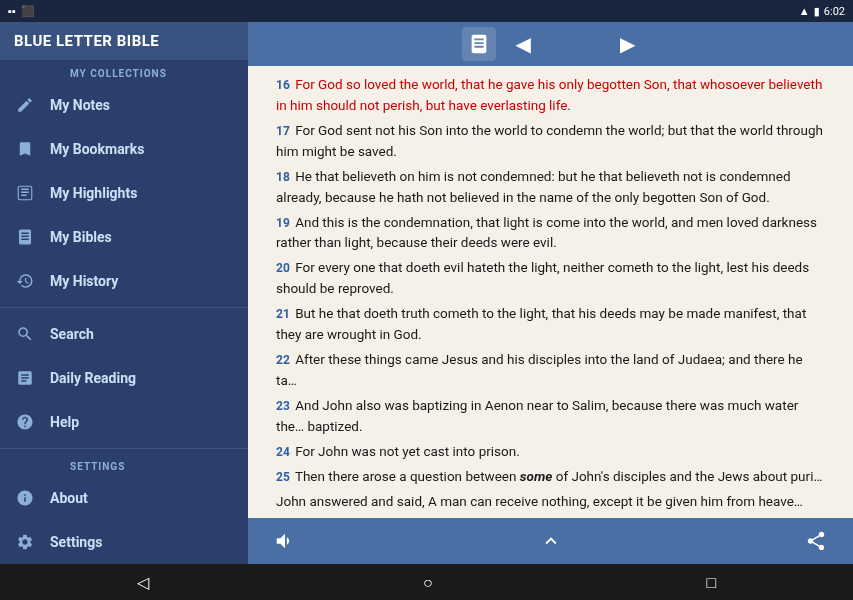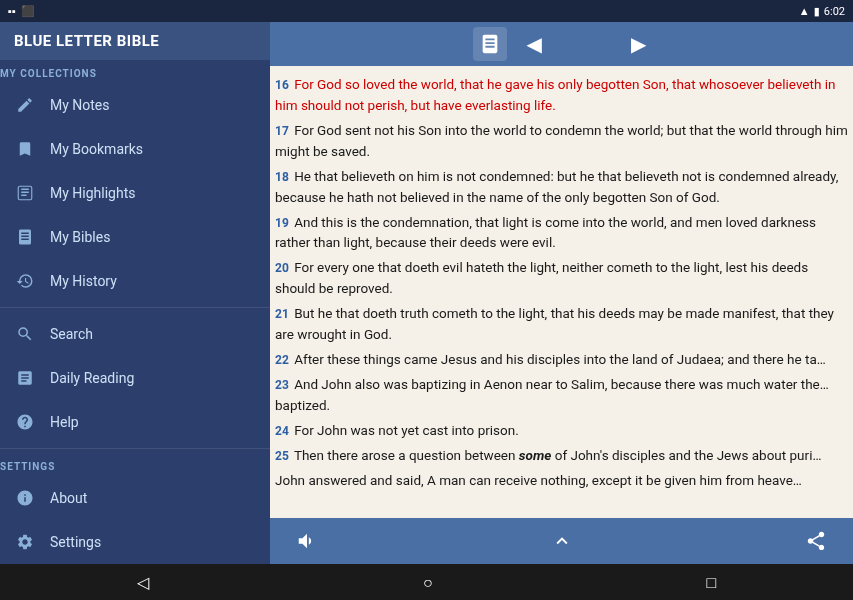--- a/index.html
+++ b/index.html
@@ -21,21 +21,21 @@
 
     
     .main-area {
       flex: 1;
       display: flex;
       overflow: hidden;
     }
 
     
     .sidebar {
-      width: 270px;
+      width: 248px;
       background: #2c3e6b;
       display: flex;
       flex-direction: column;
       overflow-y: auto;
       flex-shrink: 0;
     }
 
     .app-title {
       background: #3a5280;
       padding: 10px 14px;
@@ -46,33 +46,35 @@
       height: 44px;
       display: flex;
       align-items: center;
     }
 
     .section-header {
       color: #8ab0d8;
       font-size: 10px;
       font-weight: bold;
       letter-spacing: 1px;
-      padding: 8px 0 4px;
+      padding: 8px 22px 4px;
       text-transform: uppercase;
+      margin-left: 48px;
     }
 
     .sidebar-item {
       display: flex;
       align-items: center;
       gap: 14px;
       padding: 11px 14px;
       color: #cce0f5;
       font-size: 14px;
       cursor: pointer;
       border-radius: 2px;
+      font-weight: bold;
     }
 
     .sidebar-item .icon {
       width: 22px;
       height: 22px;
       display: flex;
       align-items: center;
       justify-content: center;
       flex-shrink: 0;
     }
@@ -128,21 +130,21 @@
       border-radius: 4px;
       display: flex;
       align-items: center;
       justify-content: center;
     }
 
     
     .bible-text {
       flex: 1;
       overflow-y: auto;
-      padding: 8px 5px;
+      padding: 8px 28px;
       background: #f5f0e8;
     }
 
     .verse {
       margin-bottom: 4px;
       font-size: 13.5px;
       line-height: 1.55;
       color: #1a1a1a;
     }
     .verse-num {

